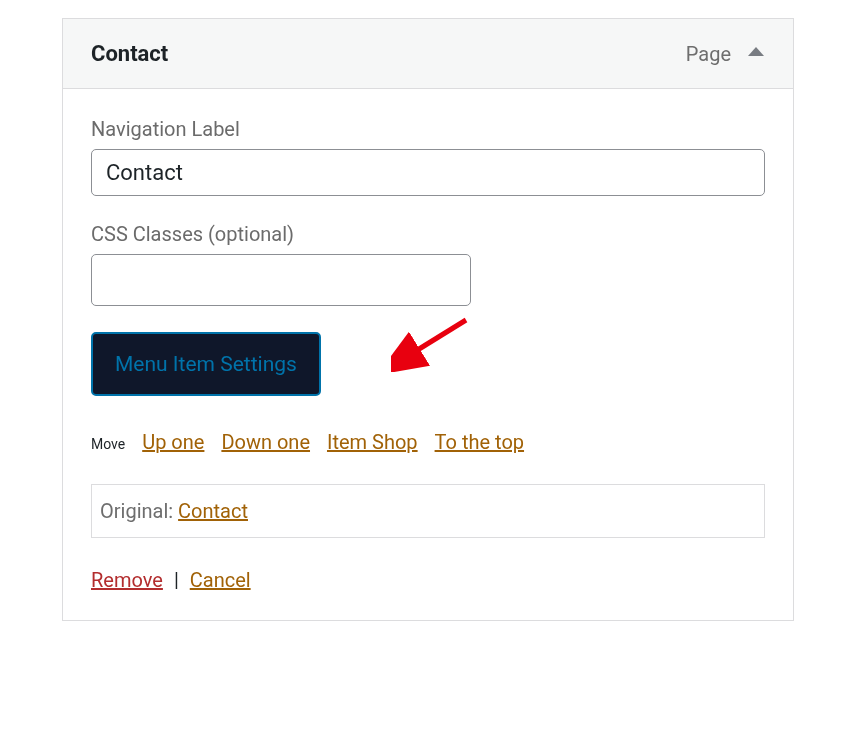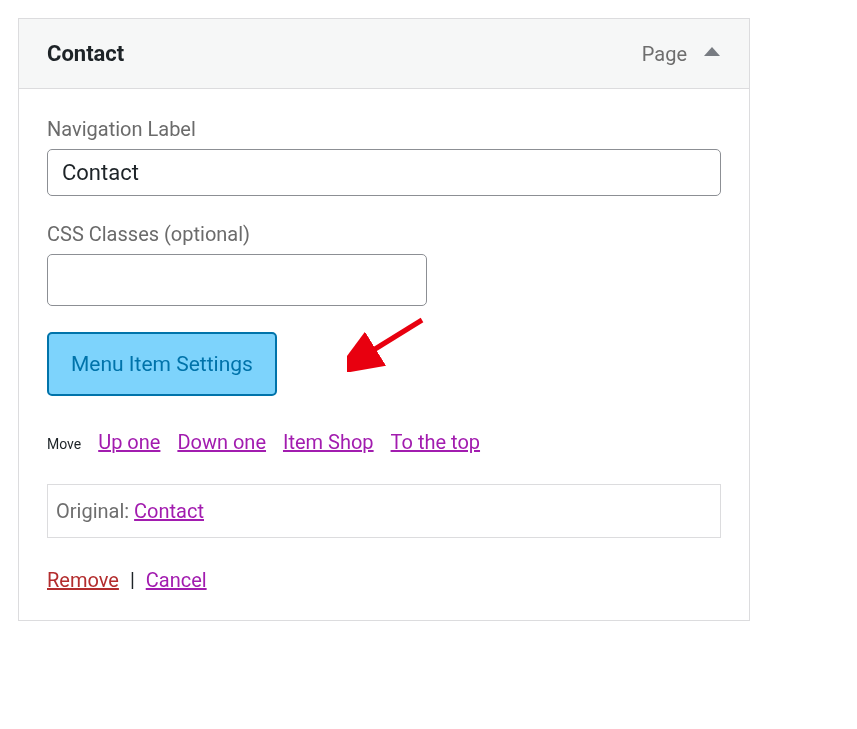--- a/index.html
+++ b/index.html
@@ -10,20 +10,21 @@
     body {
       font-family: -apple-system, BlinkMacSystemFont, "Segoe UI", Roboto, sans-serif;
       background: #fff;
       padding: 18px;
       font-size: 20px;
       color: #1d2327;
     }
     .menu-item-panel {
       border: 1px solid #dcdcde;
       width: 732px;
+      margin-left: 44px;
     }
     .panel-header {
       background: #f6f7f7;
       border-bottom: 1px solid #dcdcde;
       padding: 22px 28px;
       display: flex;
       align-items: center;
       justify-content: space-between;
     }
     .panel-title {
@@ -71,21 +72,21 @@
       color: #1d2327;
       height: 52px;
       font-family: inherit;
     }
     .field-group {
       margin-bottom: 26px;
     }
     .settings-button {
       border: 2px solid #0073aa;
       border-radius: 5px;
-      background: #7dd3fc;
+      background: #0f172a;
       color: #0073aa;
       padding: 18px 22px;
       font-size: 21px;
       cursor: pointer;
       margin-bottom: 34px;
       font-family: inherit;
     }
     .arrow-annotation {
       position: absolute;
       pointer-events: none;
@@ -94,21 +95,21 @@
       position: relative;
     }
     .move-row {
       margin-bottom: 30px;
     }
     .move-label {
       color: #1d2327;
       font-size: 14px;
     }
     .link {
-      color: #a21caf;
+      color: #a16207;
       text-decoration: underline;
       cursor: pointer;
       font-size: 20px;
     }
     .link-spacer {
       margin: 0 6px;
     }
     .original-box {
       border: 1px solid #dcdcde;
       padding: 14px 8px;

